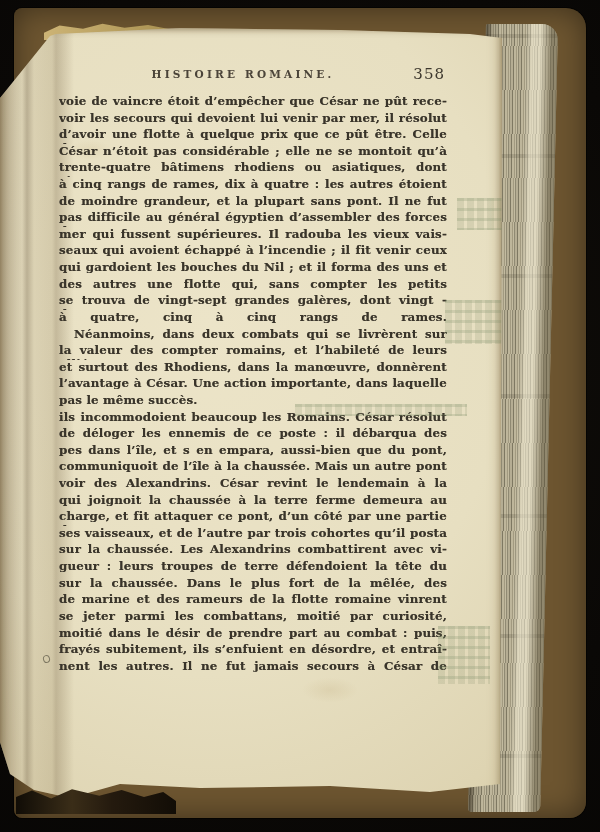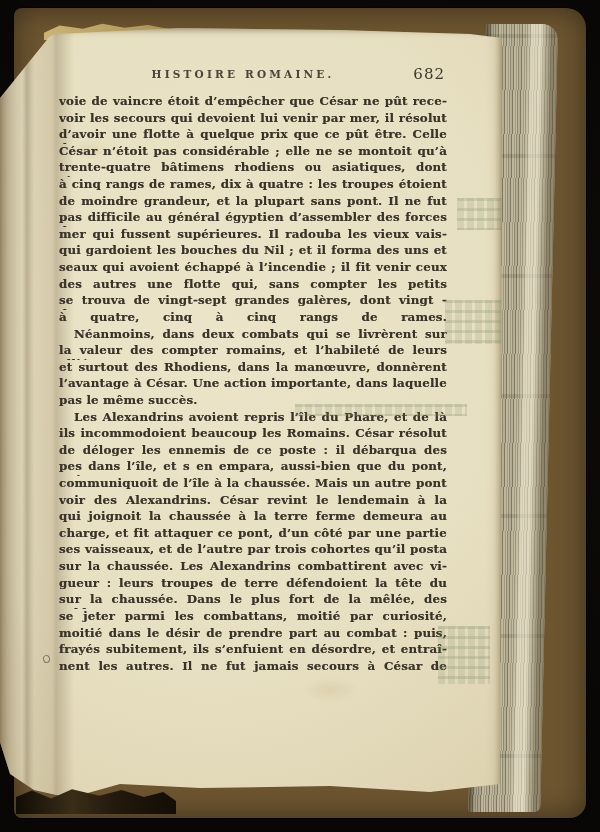--- a/index.html
+++ b/index.html
@@ -108,55 +108,55 @@
 <div class="scene">
   <div class="cover"></div>
   <div class="fore-edge"></div>
   <div class="top-wedge"></div>
 
   <div class="page">
     <div class="gutter-shade"></div>
 
     <div class="running-head">
       <span class="head-title">HISTOIRE ROMAINE.</span>
-      <span class="page-num">682</span>
+      <span class="page-num">358</span>
     </div>
 
     <div class="body-text" id="body-text">
         <div class="text-line">voie de vaincre étoit d’empêcher que César ne pût rece-</div>
         <div class="text-line">voir les secours qui devoient lui venir par mer, il résolut</div>
         <div class="text-line">d’avoir une flotte à quelque prix que ce pût être. Celle de</div>
         <div class="text-line">César n’étoit pas considérable ; elle ne se montoit qu’à</div>
         <div class="text-line">trente-quatre bâtimens rhodiens ou asiatiques, dont cinq</div>
-        <div class="text-line">à cinq rangs de rames, dix à quatre : les troupes étoient</div>
+        <div class="text-line">à cinq rangs de rames, dix à quatre : les autres étoient</div>
         <div class="text-line">de moindre grandeur, et la plupart sans pont. Il ne fut</div>
         <div class="text-line">pas difficile au général égyptien d’assembler des forces de</div>
         <div class="text-line">mer qui fussent supérieures. Il radouba les vieux vais-</div>
+        <div class="text-line">seaux qui avoient échappé à l’incendie ; il fit venir ceux</div>
         <div class="text-line">qui gardoient les bouches du Nil ; et il forma des uns et</div>
-        <div class="text-line">seaux qui avoient échappé à l’incendie ; il fit venir ceux</div>
         <div class="text-line">des autres une flotte qui, sans compter les petits bâtimens,</div>
         <div class="text-line">se trouva de vingt-sept grandes galères, dont vingt - deux</div>
         <div class="text-line">à quatre, cinq à cinq rangs de rames.</div>
         <div class="text-line indent">Néanmoins, dans deux combats qui se livrèrent sur mer,</div>
         <div class="text-line">la valeur des compter romains, et l’habileté de leurs alliés,</div>
         <div class="text-line">et surtout des Rhodiens, dans la manœuvre, donnèrent</div>
         <div class="text-line">l’avantage à César. Une action importante, dans laquelle</div>
         <div class="text-line para-end">pas le même succès.</div>
-        <div class="text-line indent">Les Alexandrins avoient repris l’île du Phare, et de là</div>
         <div class="text-line">ils incommodoient beaucoup les Romains. César résolut</div>
         <div class="text-line">de déloger les ennemis de ce poste : il débarqua des trou-</div>
         <div class="text-line">pes dans l’île, et s en empara, aussi-bien que du pont, qui</div>
         <div class="text-line">communiquoit de l’île à la chaussée. Mais un autre pont</div>
         <div class="text-line">voir des Alexandrins. César revint le lendemain à la</div>
         <div class="text-line">qui joignoit la chaussée à la terre ferme demeura au pou-</div>
         <div class="text-line">charge, et fit attaquer ce pont, d’un côté par une partie de</div>
         <div class="text-line">ses vaisseaux, et de l’autre par trois cohortes qu’il posta</div>
         <div class="text-line">sur la chaussée. Les Alexandrins combattirent avec vi-</div>
         <div class="text-line">gueur : leurs troupes de terre défendoient la tête du pont,</div>
         <div class="text-line">sur la chaussée. Dans le plus fort de la mêlée, des soldats</div>
+        <div class="text-line">de marine et des rameurs de la flotte romaine vinrent</div>
         <div class="text-line">se jeter parmi les combattans, moitié par curiosité,</div>
         <div class="text-line">moitié dans le désir de prendre part au combat : puis, ef-</div>
         <div class="text-line">frayés subitement, ils s’enfuient en désordre, et entraî-</div>
         <div class="text-line">nent les autres. Il ne fut jamais secours à César de refor-</div>
       </div>
 
     <div class="margin-mark"></div>
     <div class="bleed b1"></div>
     <div class="bleed b2"></div>
     <div class="bleed b3"></div>

